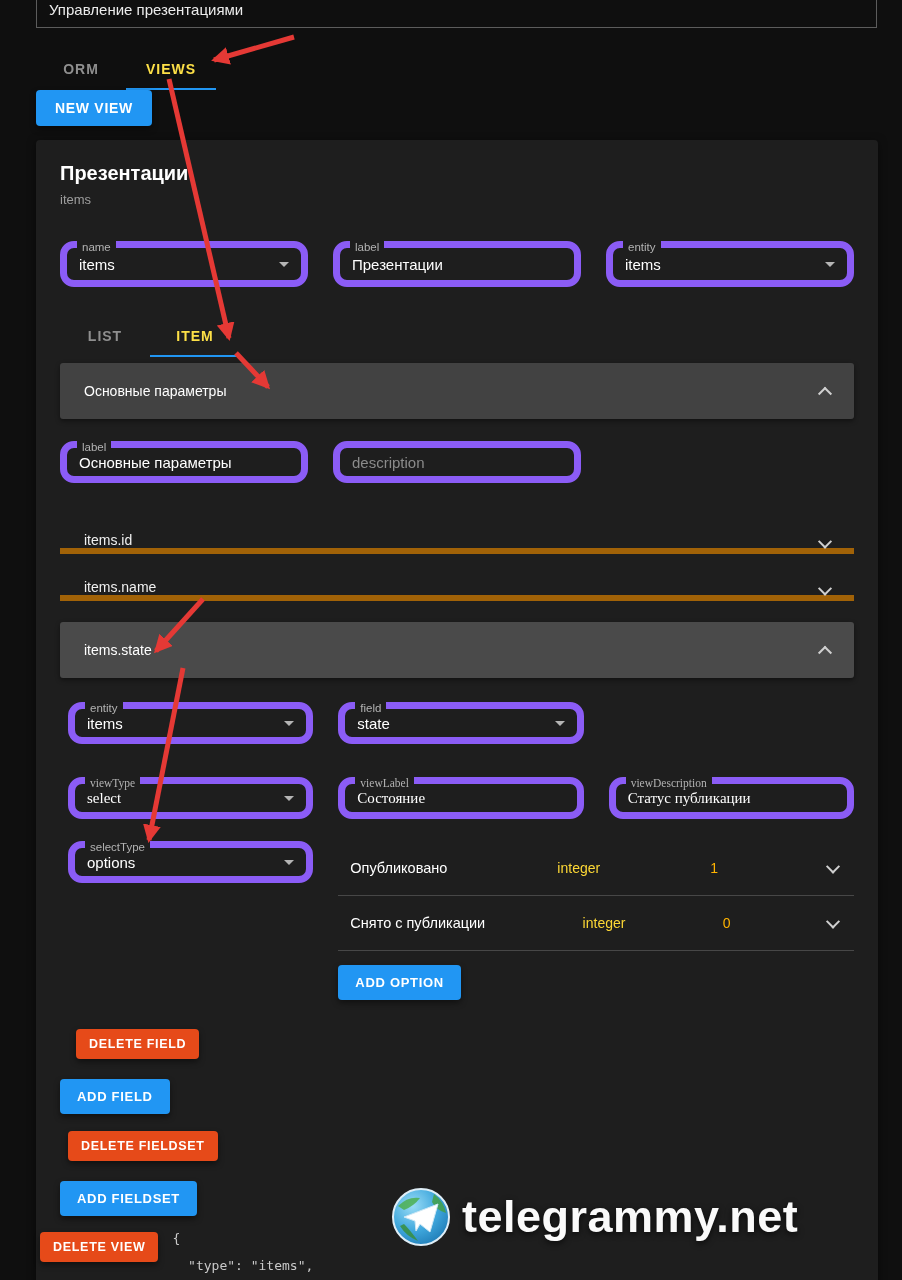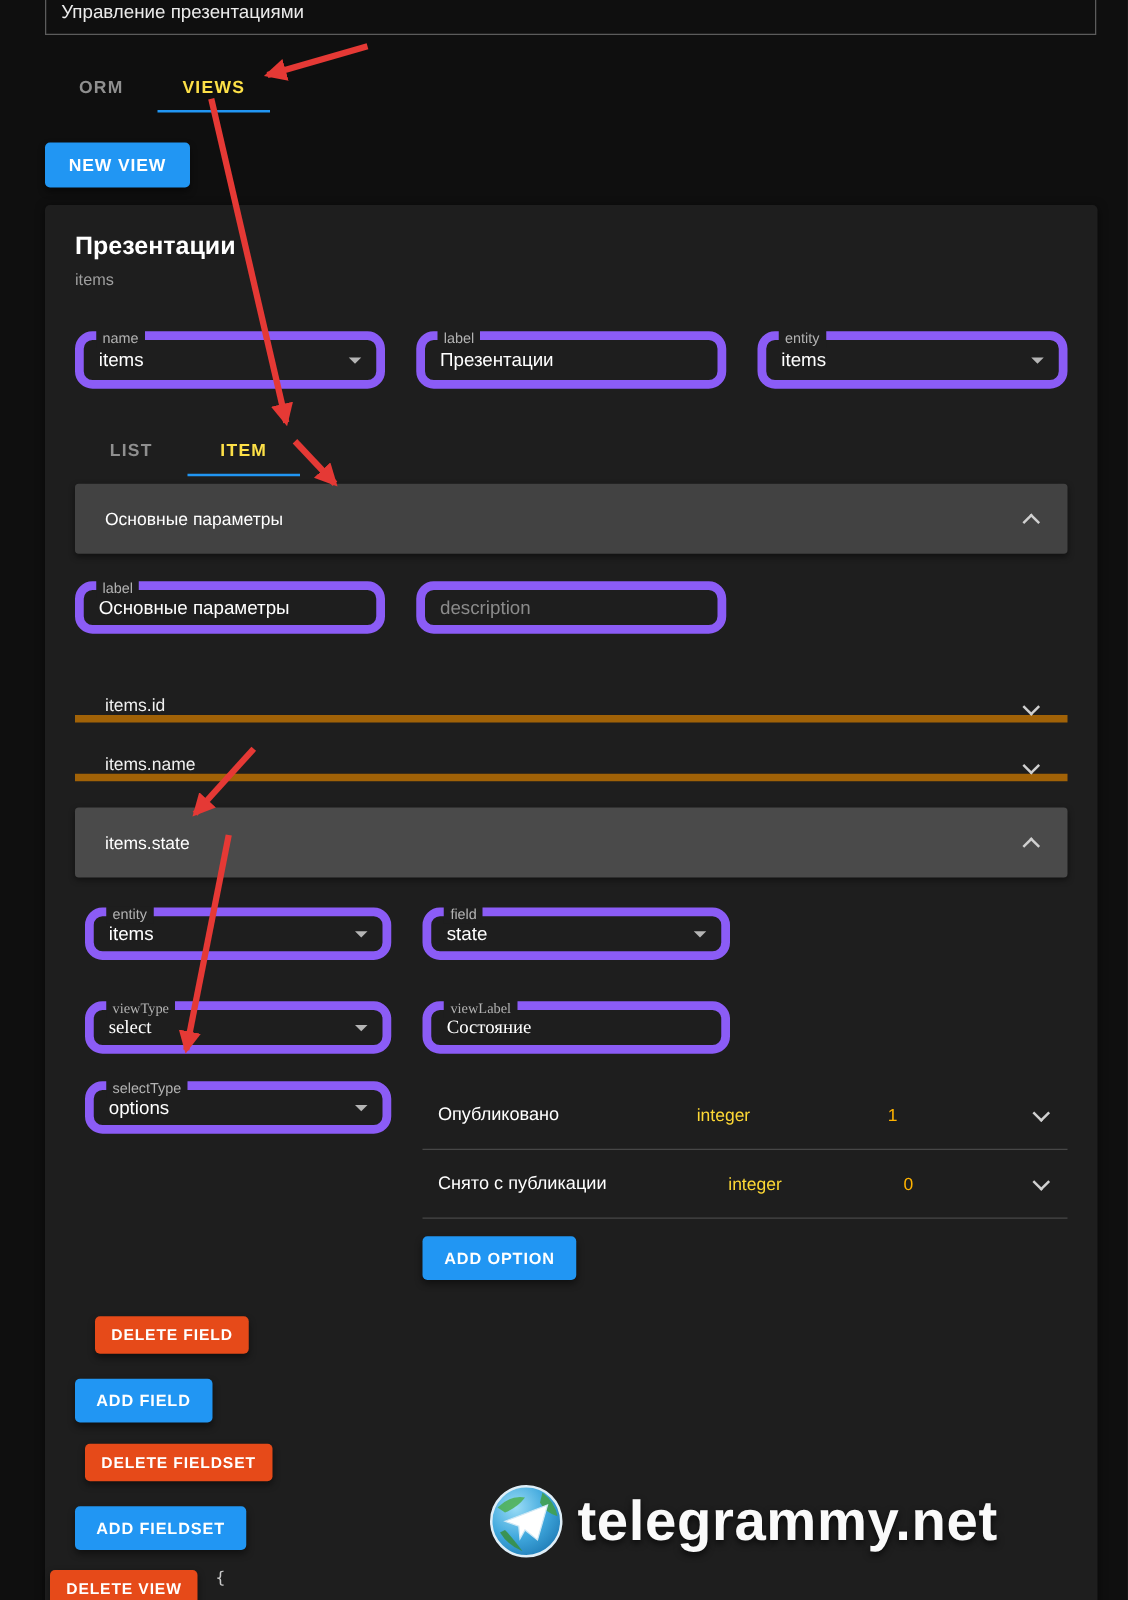--- a/index.html
+++ b/index.html
@@ -35,21 +35,21 @@
     display:inline-block; border:none; border-radius:4px;
     font-family:inherit; font-weight:700; letter-spacing:.7px;
     color:#fff; cursor:pointer; box-shadow:0 3px 6px rgba(0,0,0,.45);
     text-transform:uppercase;
   }
   .btn.blue { background:#2196f3; }
   .btn.red  { background:#e64a19; }
   .btn.lg { font-size:14px; padding:10px 19px; }
   .btn.md { font-size:13px; padding:10px 17px; }
   .btn.sm { font-size:12.5px; padding:8px 13px; }
-  .new-view { margin:24px 0 0 36px; }
+  .new-view { margin:0 0 0 36px; }
 
   
   .card {
     margin:14px 24px 0 36px;
     background:#1e1e1e; border-radius:4px;
     padding:22px 24px 40px;
     box-shadow:0 2px 8px rgba(0,0,0,.5);
   }
   .card-title { font-size:20px; font-weight:700; }
   .card-subtitle { margin-top:7px; font-size:13px; color:#9e9e9e; }
@@ -243,20 +243,24 @@
 
     <div class="grid3 row-b">
       <div class="field small">
         <span class="flabel">viewType</span>
         <span class="fvalue">select</span>
         <span class="caret"></span>
       </div>
       <div class="field small">
         <span class="flabel">viewLabel</span>
         <input value="Состояние" style="">
+      </div>
+      <div class="field small">
+        <span class="flabel">viewDescription</span>
+        <input value="Статус публикации" style="">
       </div>
     </div>
 
     <div class="grid3 row-c">
       <div class="field small">
         <span class="flabel">selectType</span>
         <span class="fvalue">options</span>
         <span class="caret"></span>
       </div>
 

